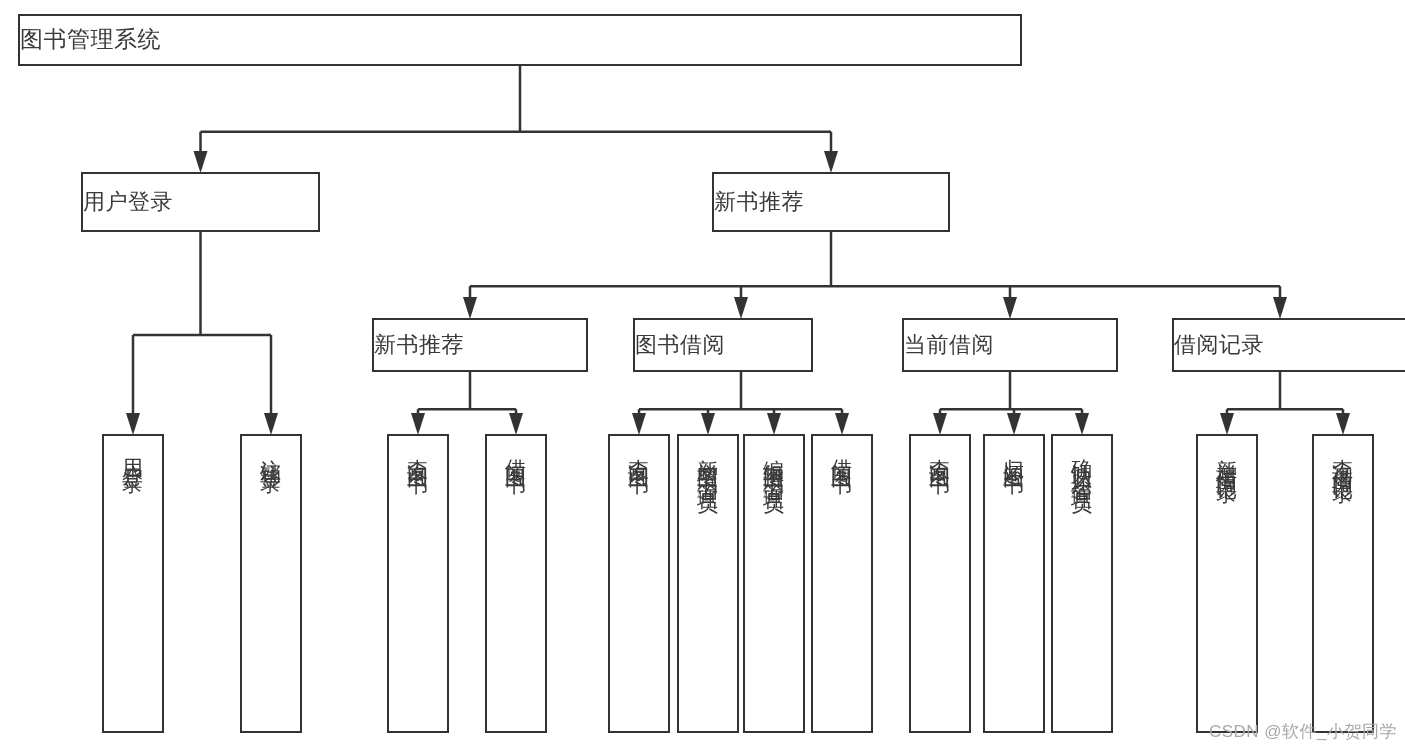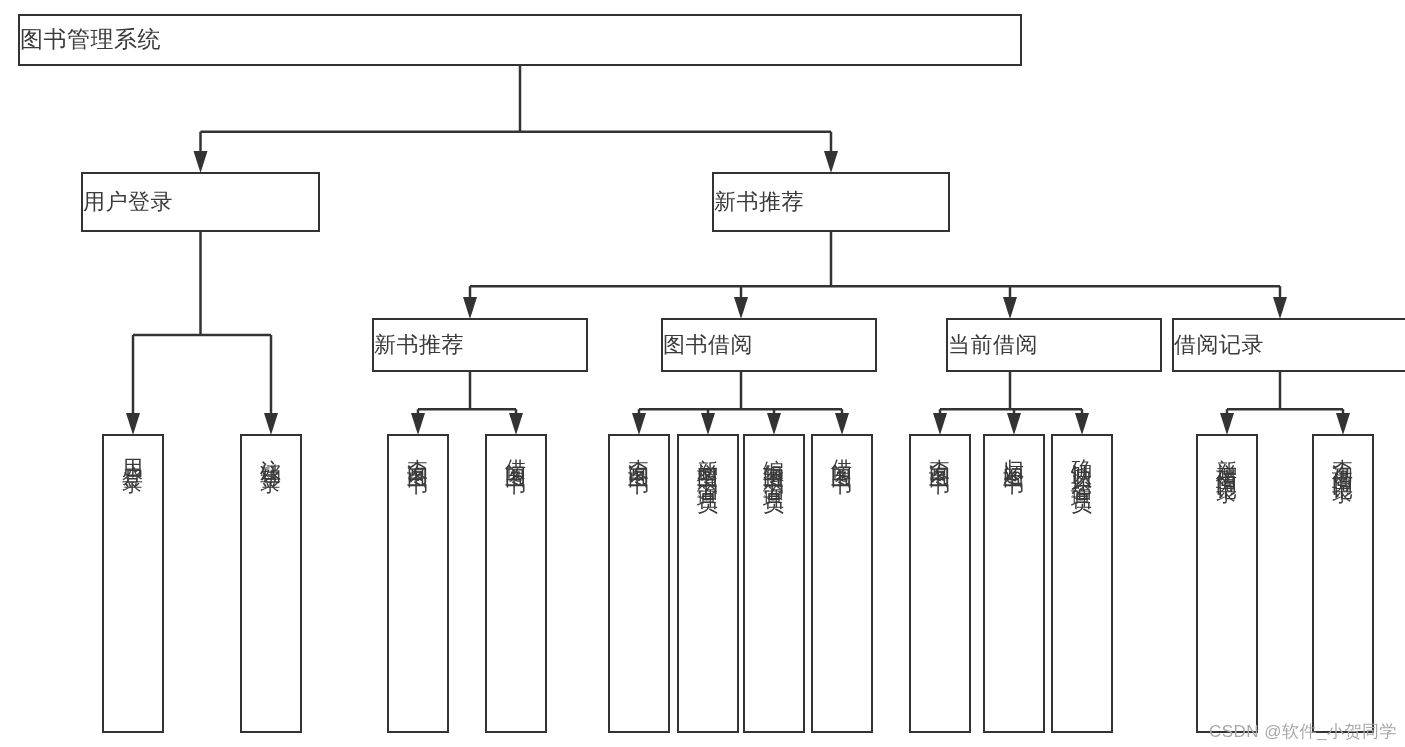--- a/index.html
+++ b/index.html
@@ -129,24 +129,24 @@
       </div>
       <div class="node" style="left: 81px; top: 172px; width: 239px; height: 60px;">
         <span class="node-label">用户登录</span>
       </div>
       <div class="node" style="left: 712px; top: 172px; width: 238px; height: 60px;">
         <span class="node-label">新书推荐</span>
       </div>
       <div class="node" style="left: 372px; top: 318px; width: 216px; height: 54px;">
         <span class="node-label">新书推荐</span>
       </div>
-      <div class="node" style="left: 633px; top: 318px; width: 216px; height: 54px; margin-left: 28px;">
+      <div class="node" style="left: 633px; top: 318px; width: 180px; height: 54px;">
         <span class="node-label">图书借阅</span>
       </div>
-      <div class="node" style="left: 902px; top: 318px; width: 216px; height: 54px; margin-left: 44px;">
+      <div class="node" style="left: 902px; top: 318px; width: 216px; height: 54px;">
         <span class="node-label">当前借阅</span>
       </div>
       <div class="node" style="left: 1172px; top: 318px; width: 256px; height: 54px;">
         <span class="node-label">借阅记录</span>
       </div>
       <div class="node leaf" style="left: 102px; top: 434px; width: 62px; height: 299px;">
         <span class="node-label">用户登录</span>
       </div>
       <div class="node leaf" style="left: 240px; top: 434px; width: 62px; height: 299px;">
         <span class="node-label">注销登录</span>

